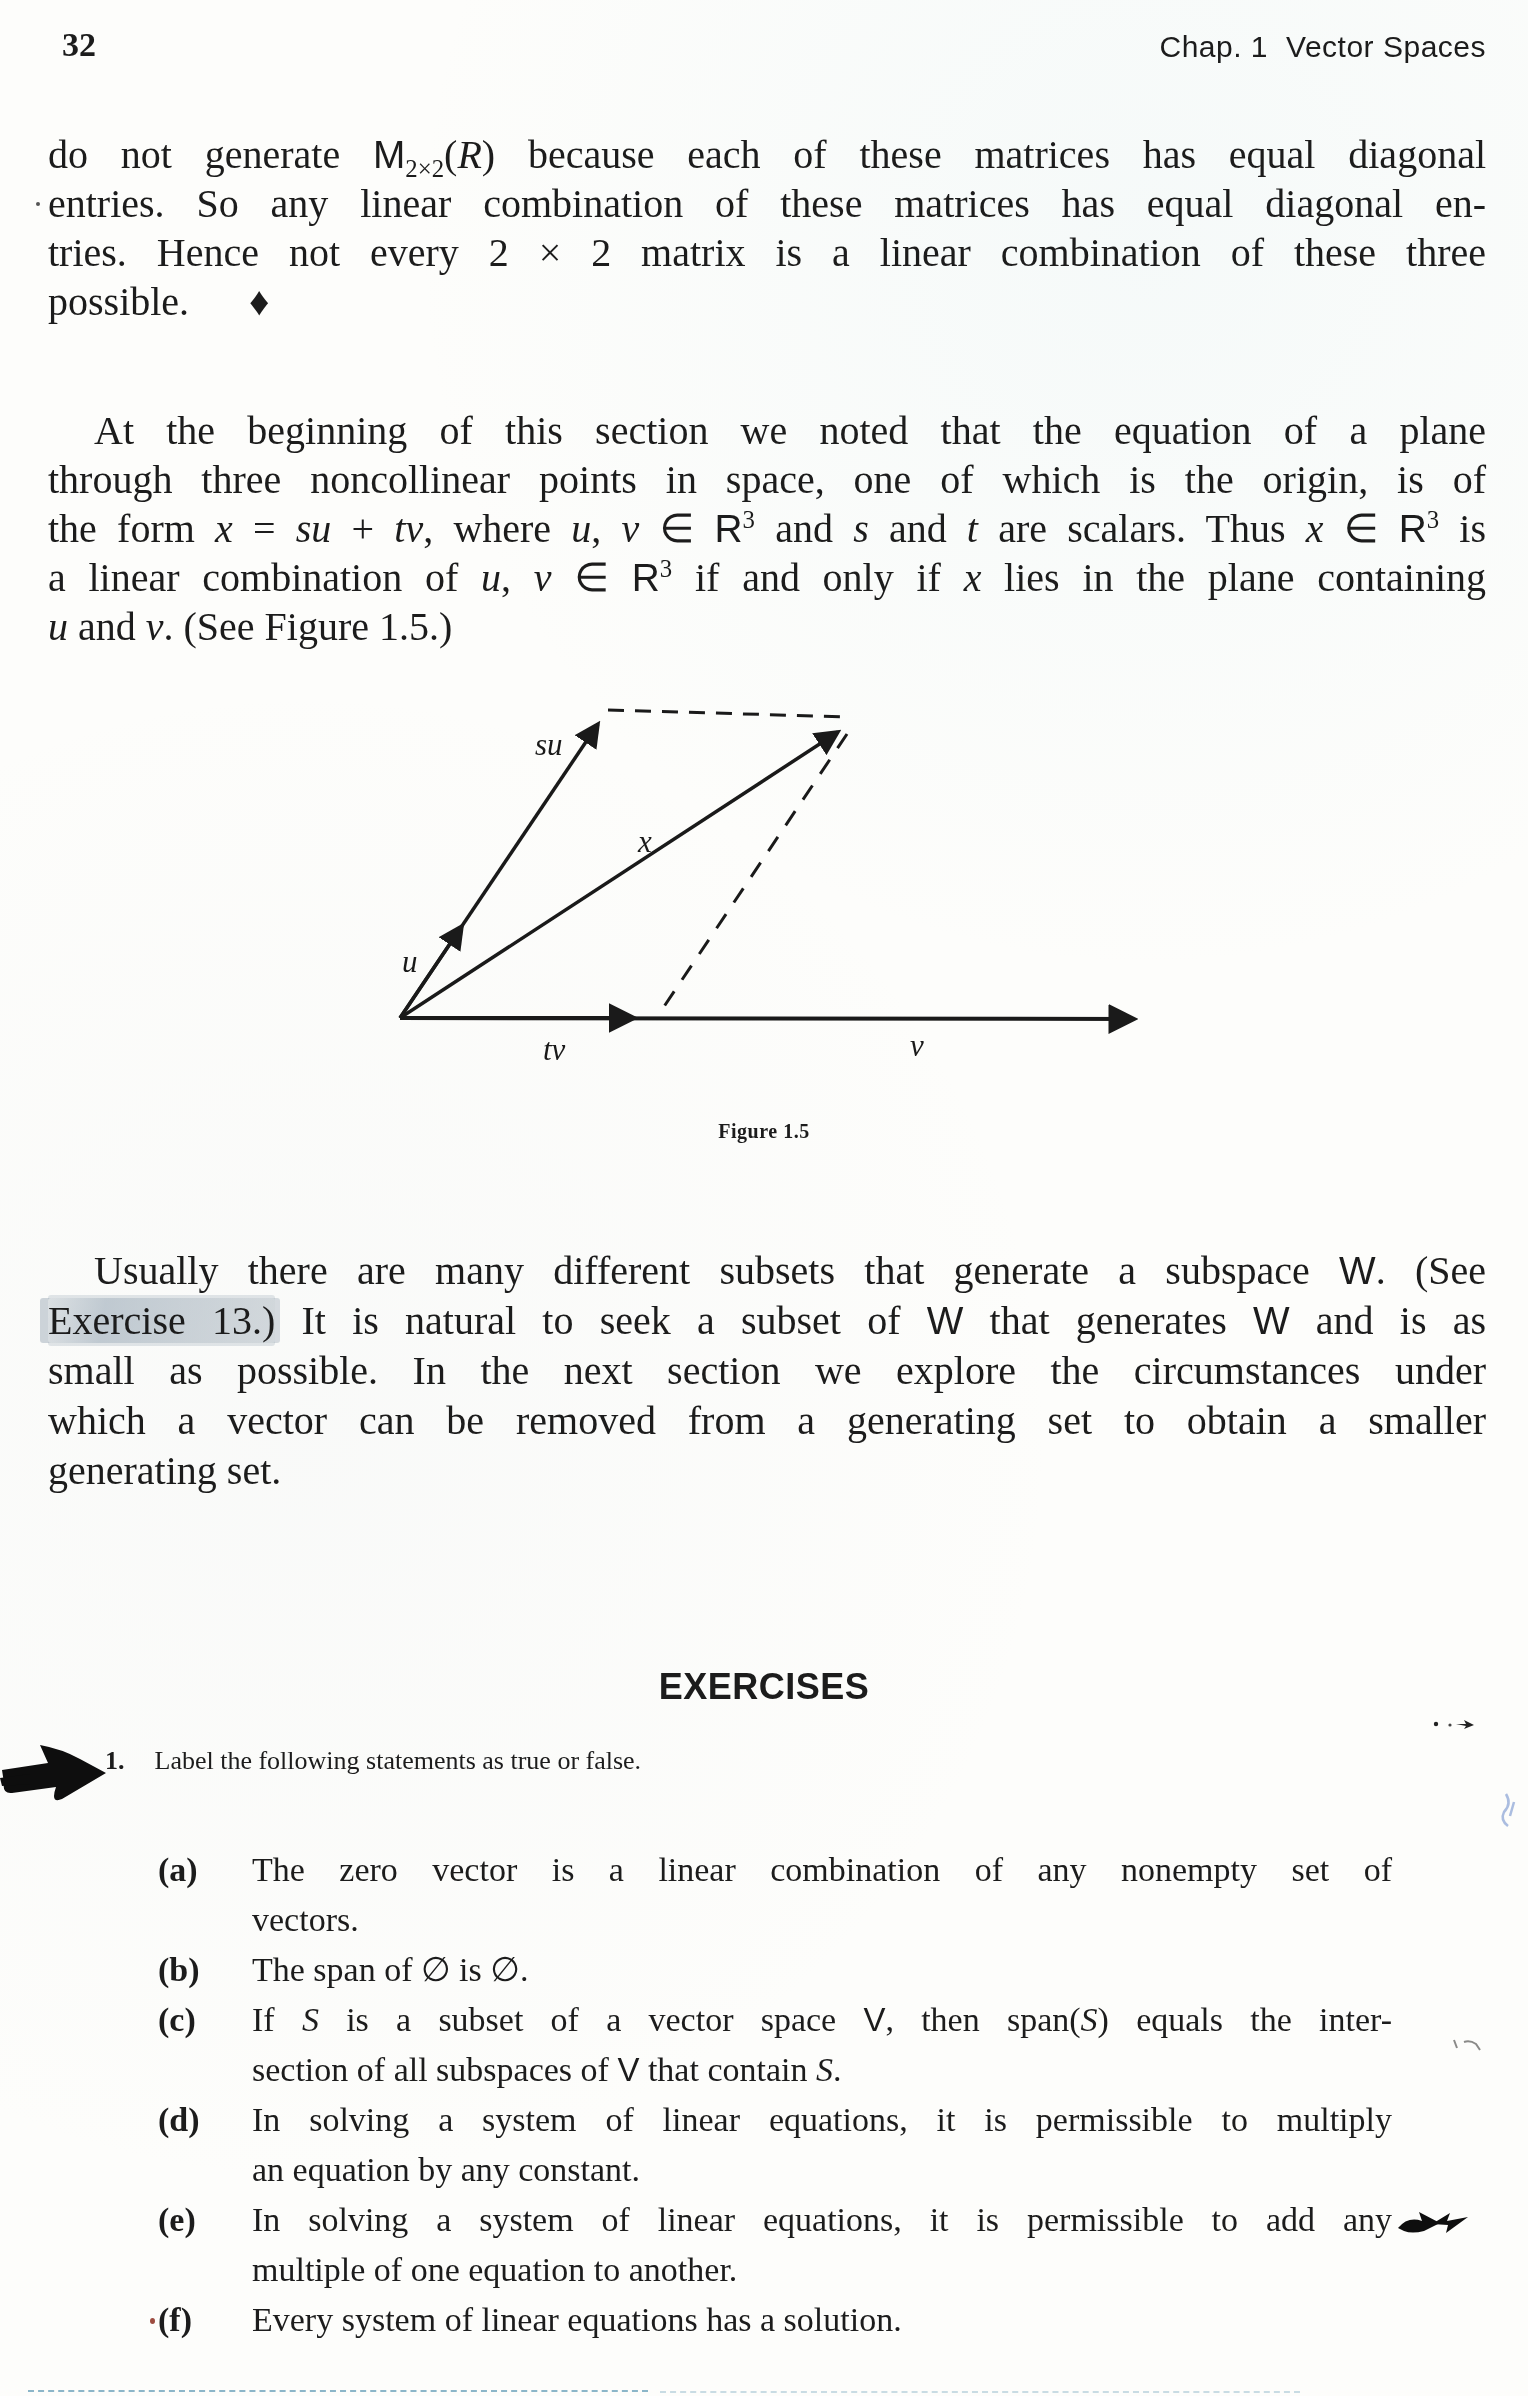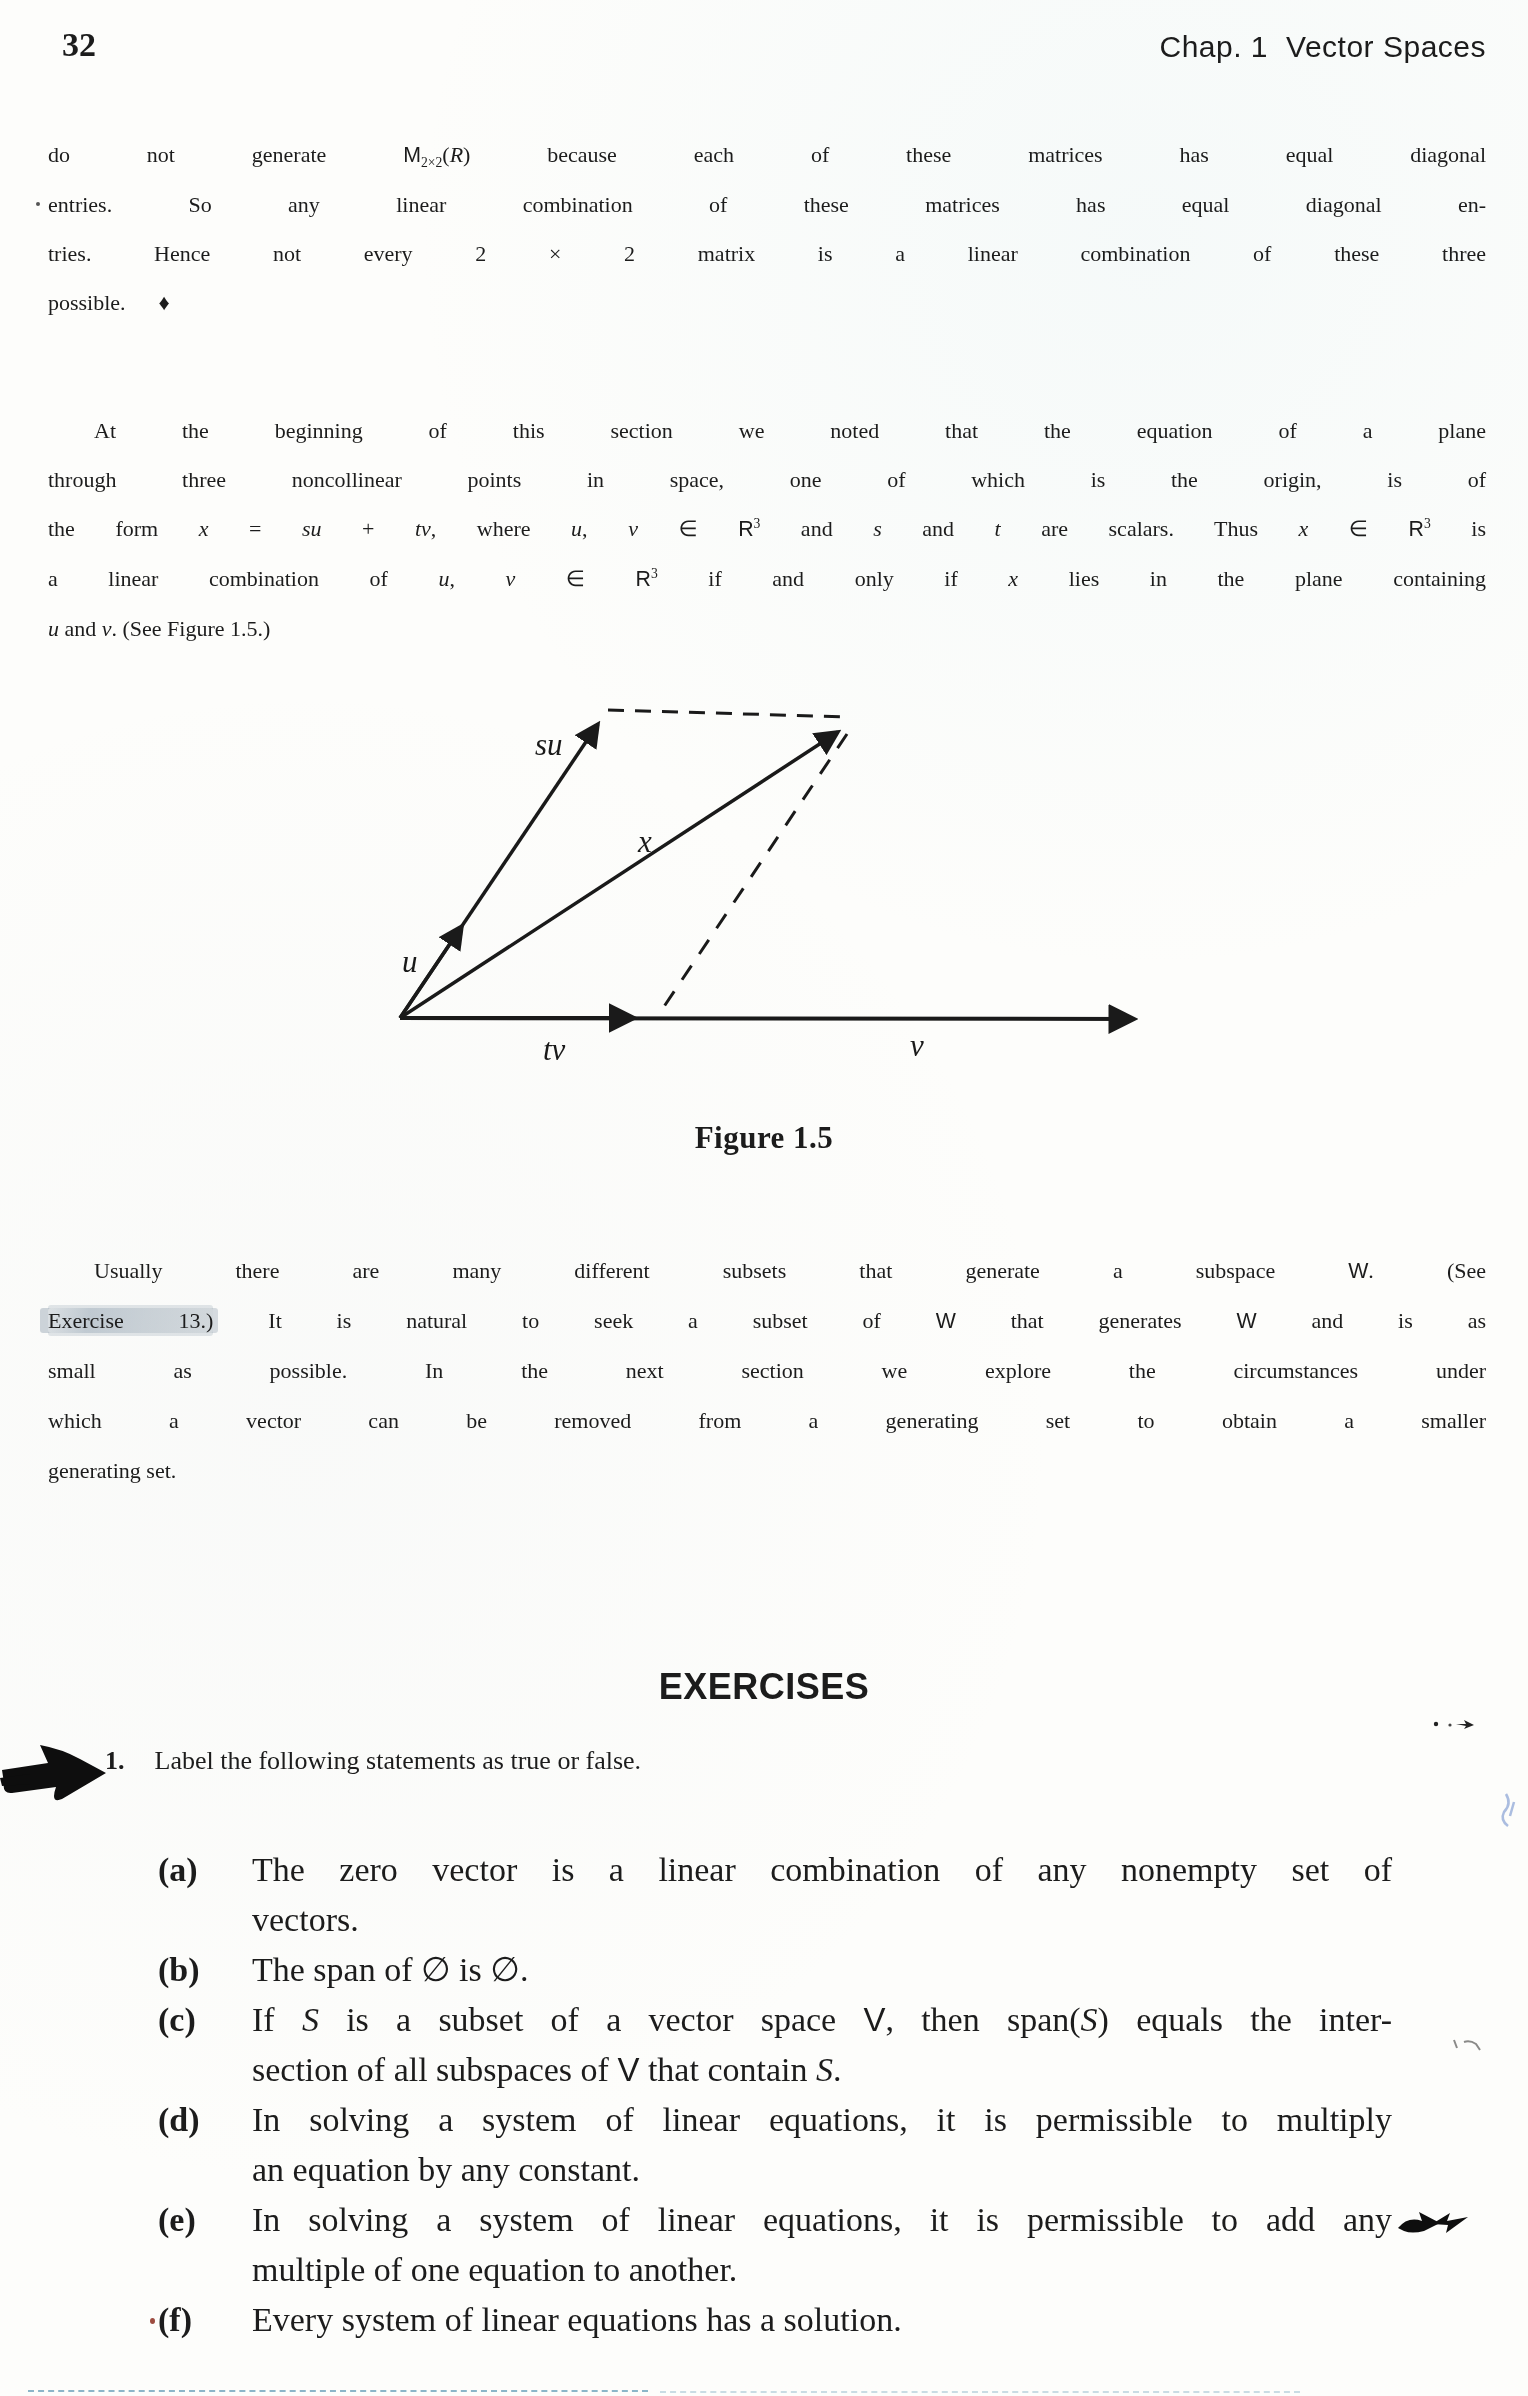--- a/index.html
+++ b/index.html
@@ -10,42 +10,42 @@
       radial-gradient(circle at 75% 10%, rgba(190,225,235,.12), rgba(190,225,235,0) 30%),
       radial-gradient(circle at 20% 60%, rgba(200,210,220,.08), rgba(200,210,220,0) 40%);
     color:#1c1c1c;
     font-family:"Liberation Serif", serif;
     overflow:hidden;
   }
   .hdr-num{position:absolute; top:26px; left:62px; font-size:34px; font-weight:bold;}
   .hdr-chap{position:absolute; top:30px; right:42px; font-size:30px;
     font-family:"Liberation Sans", sans-serif; letter-spacing:.5px;}
   .hdr-chap .gap{display:inline-block; width:18px;}
-  .para{position:absolute; left:48px; width:1438px; font-size:22px;}
+  .para{position:absolute; left:48px; width:1438px; font-size:40px;}
   .p1{top:130px; line-height:49px;}
   .p2{top:406px; line-height:49px;}
   .p3{top:1246px; line-height:50px;}
   .tline{white-space:normal;}
   .just{text-align:justify; text-align-last:justify;}
   .ind{text-indent:46px;}
   i{font-style:italic;}
   .bb{font-family:"Liberation Sans", sans-serif; font-size:.97em;}
   sup{font-size:.62em; vertical-align:super; line-height:0;}
   sub{font-size:.62em; vertical-align:sub; line-height:0;}
   .hl{
     background:linear-gradient(100deg, rgba(126,144,160,.25), rgba(138,156,172,.52) 25%,
       rgba(128,146,162,.40) 60%, rgba(118,136,152,.30));
     box-shadow:-8px 0 0 rgba(128,146,162,.38), 5px 0 0 rgba(128,146,162,.30),
       0 -3px 0 rgba(128,146,162,.22), 0 3px 0 rgba(128,146,162,.22);
     border-radius:3px;
   }
   .figwrap{position:absolute; left:310px; top:660px; width:880px; height:410px;}
   .fig-label{font-family:"Liberation Serif", serif; font-style:italic; font-size:31px; fill:#1a1a1a;}
   .caption{position:absolute; top:1120px; left:0; width:1528px; text-align:center;
-    font-size:31px; font-weight:bold; letter-spacing:.5px;}
+    font-size:20px; font-weight:bold; letter-spacing:.5px;}
   .ex-heading{position:absolute; top:1642px; left:0; width:1528px; text-align:center;
     font-family:"Liberation Sans", sans-serif; font-weight:bold; font-size:36px; letter-spacing:.5px;margin-top:24px;}
   .ex1{position:absolute; top:1746px; left:105px; width:1340px; font-size:26px;}
   .ex1 .num{font-weight:bold; margin-right:30px;}
   .xitems{position:absolute; top:1845px; left:158px; width:1240px; font-size:34px; line-height:50px;}
   .xrow{display:flex; align-items:flex-start;}
   .xlabel{flex:0 0 94px; font-weight:bold;}
   .xtext{width:1140px;}
   .mark{position:absolute;}
   .dot{position:absolute; border-radius:50%;}

